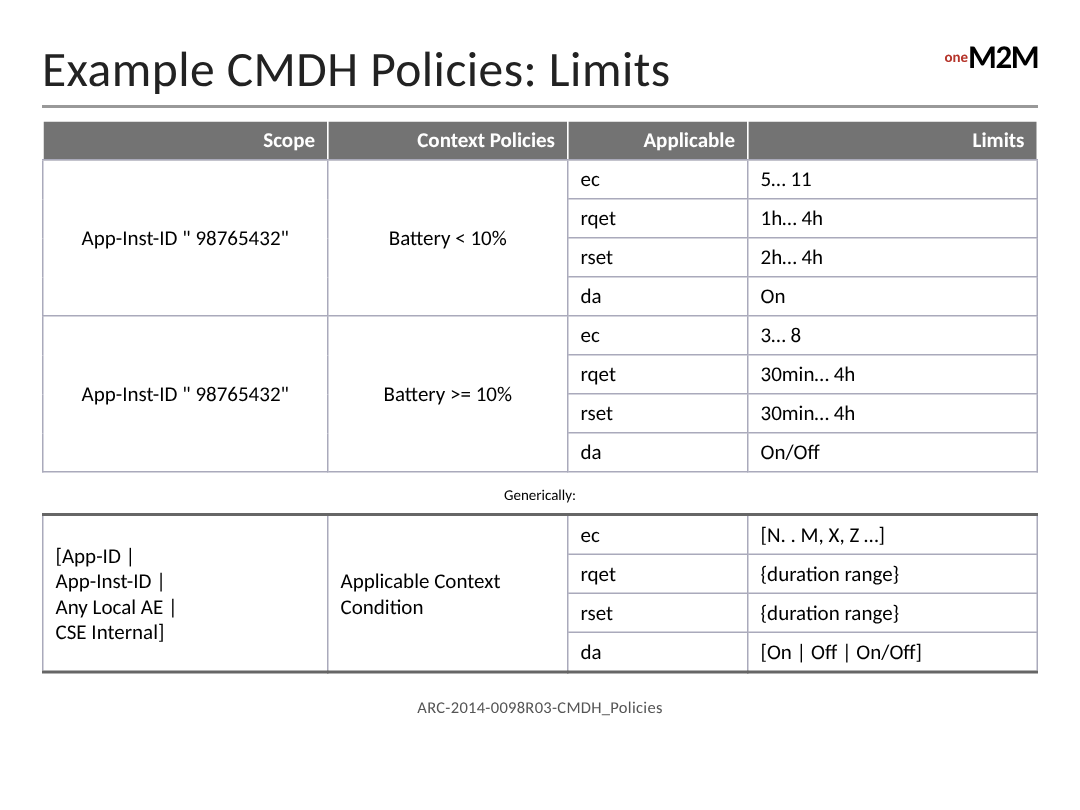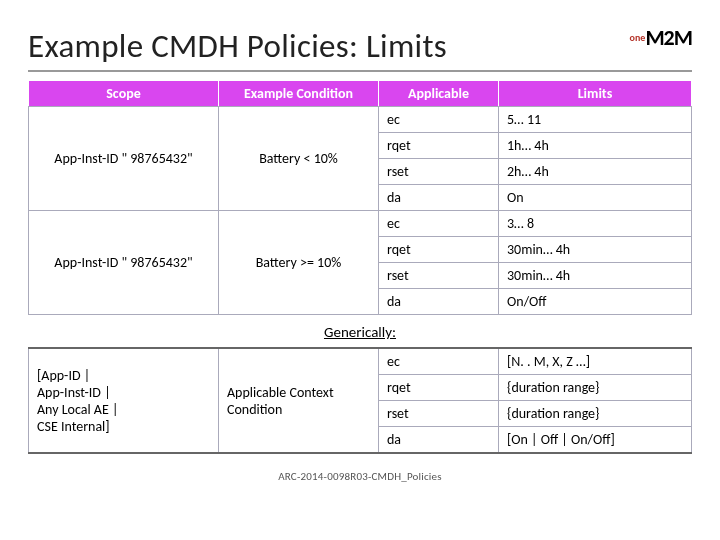--- a/index.html
+++ b/index.html
@@ -53,43 +53,42 @@
     border-collapse: collapse;
     width: 100%;
     font-size: 14px;
     table-layout: fixed;
   }
   table.policies col.c1 { width: 190px; }
   table.policies col.c2 { width: 160px; }
   table.policies col.c3 { width: 120px; }
   table.policies col.c4 { width: auto; }
   table.policies th {
-    background: #d946ef;
+    background: #737373;
     color: #fff;
-    text-align: center;
+    text-align: right;
     font-weight: 700;
     padding: 4px 8px;
     border: 1px solid #fff;
     border-bottom: 1px solid #aab;
     font-size: 14px;
   }
   table.policies td {
     border: 1px solid #aab;
     padding: 4px 8px;
     vertical-align: middle;
     background: #fff;
   }
   table.policies td.scope, table.policies td.ctx {
     text-align: center;
   }
   .generically {
     text-align: center;
-    font-size: 15px;
+    font-size: 10px;
     margin: 8px 0 6px 0;
-    text-decoration: underline;
   }
   table.generic {
     border-collapse: collapse;
     width: 100%;
     font-size: 14px;
     table-layout: fixed;
     border-top: 2px solid #666;
     border-bottom: 2px solid #666;
   }
   table.generic col.c1 { width: 190px; }
@@ -128,21 +127,21 @@
   <table class="policies">
     <colgroup>
         <col class="c1">
         <col class="c2">
         <col class="c3">
         <col class="c4">
       </colgroup>
     <thead>
       <tr>
         <th>Scope</th>
-        <th>Example Condition</th>
+        <th>Context Policies</th>
         <th>Applicable</th>
         <th>Limits</th>
       </tr>
     </thead>
     <tbody>
 
       <tr>
         <td class="scope" rowspan="4">App-Inst-ID " 98765432"</td>
         <td class="ctx" rowspan="4">Battery &lt; 10%</td>
         <td>ec</td>

